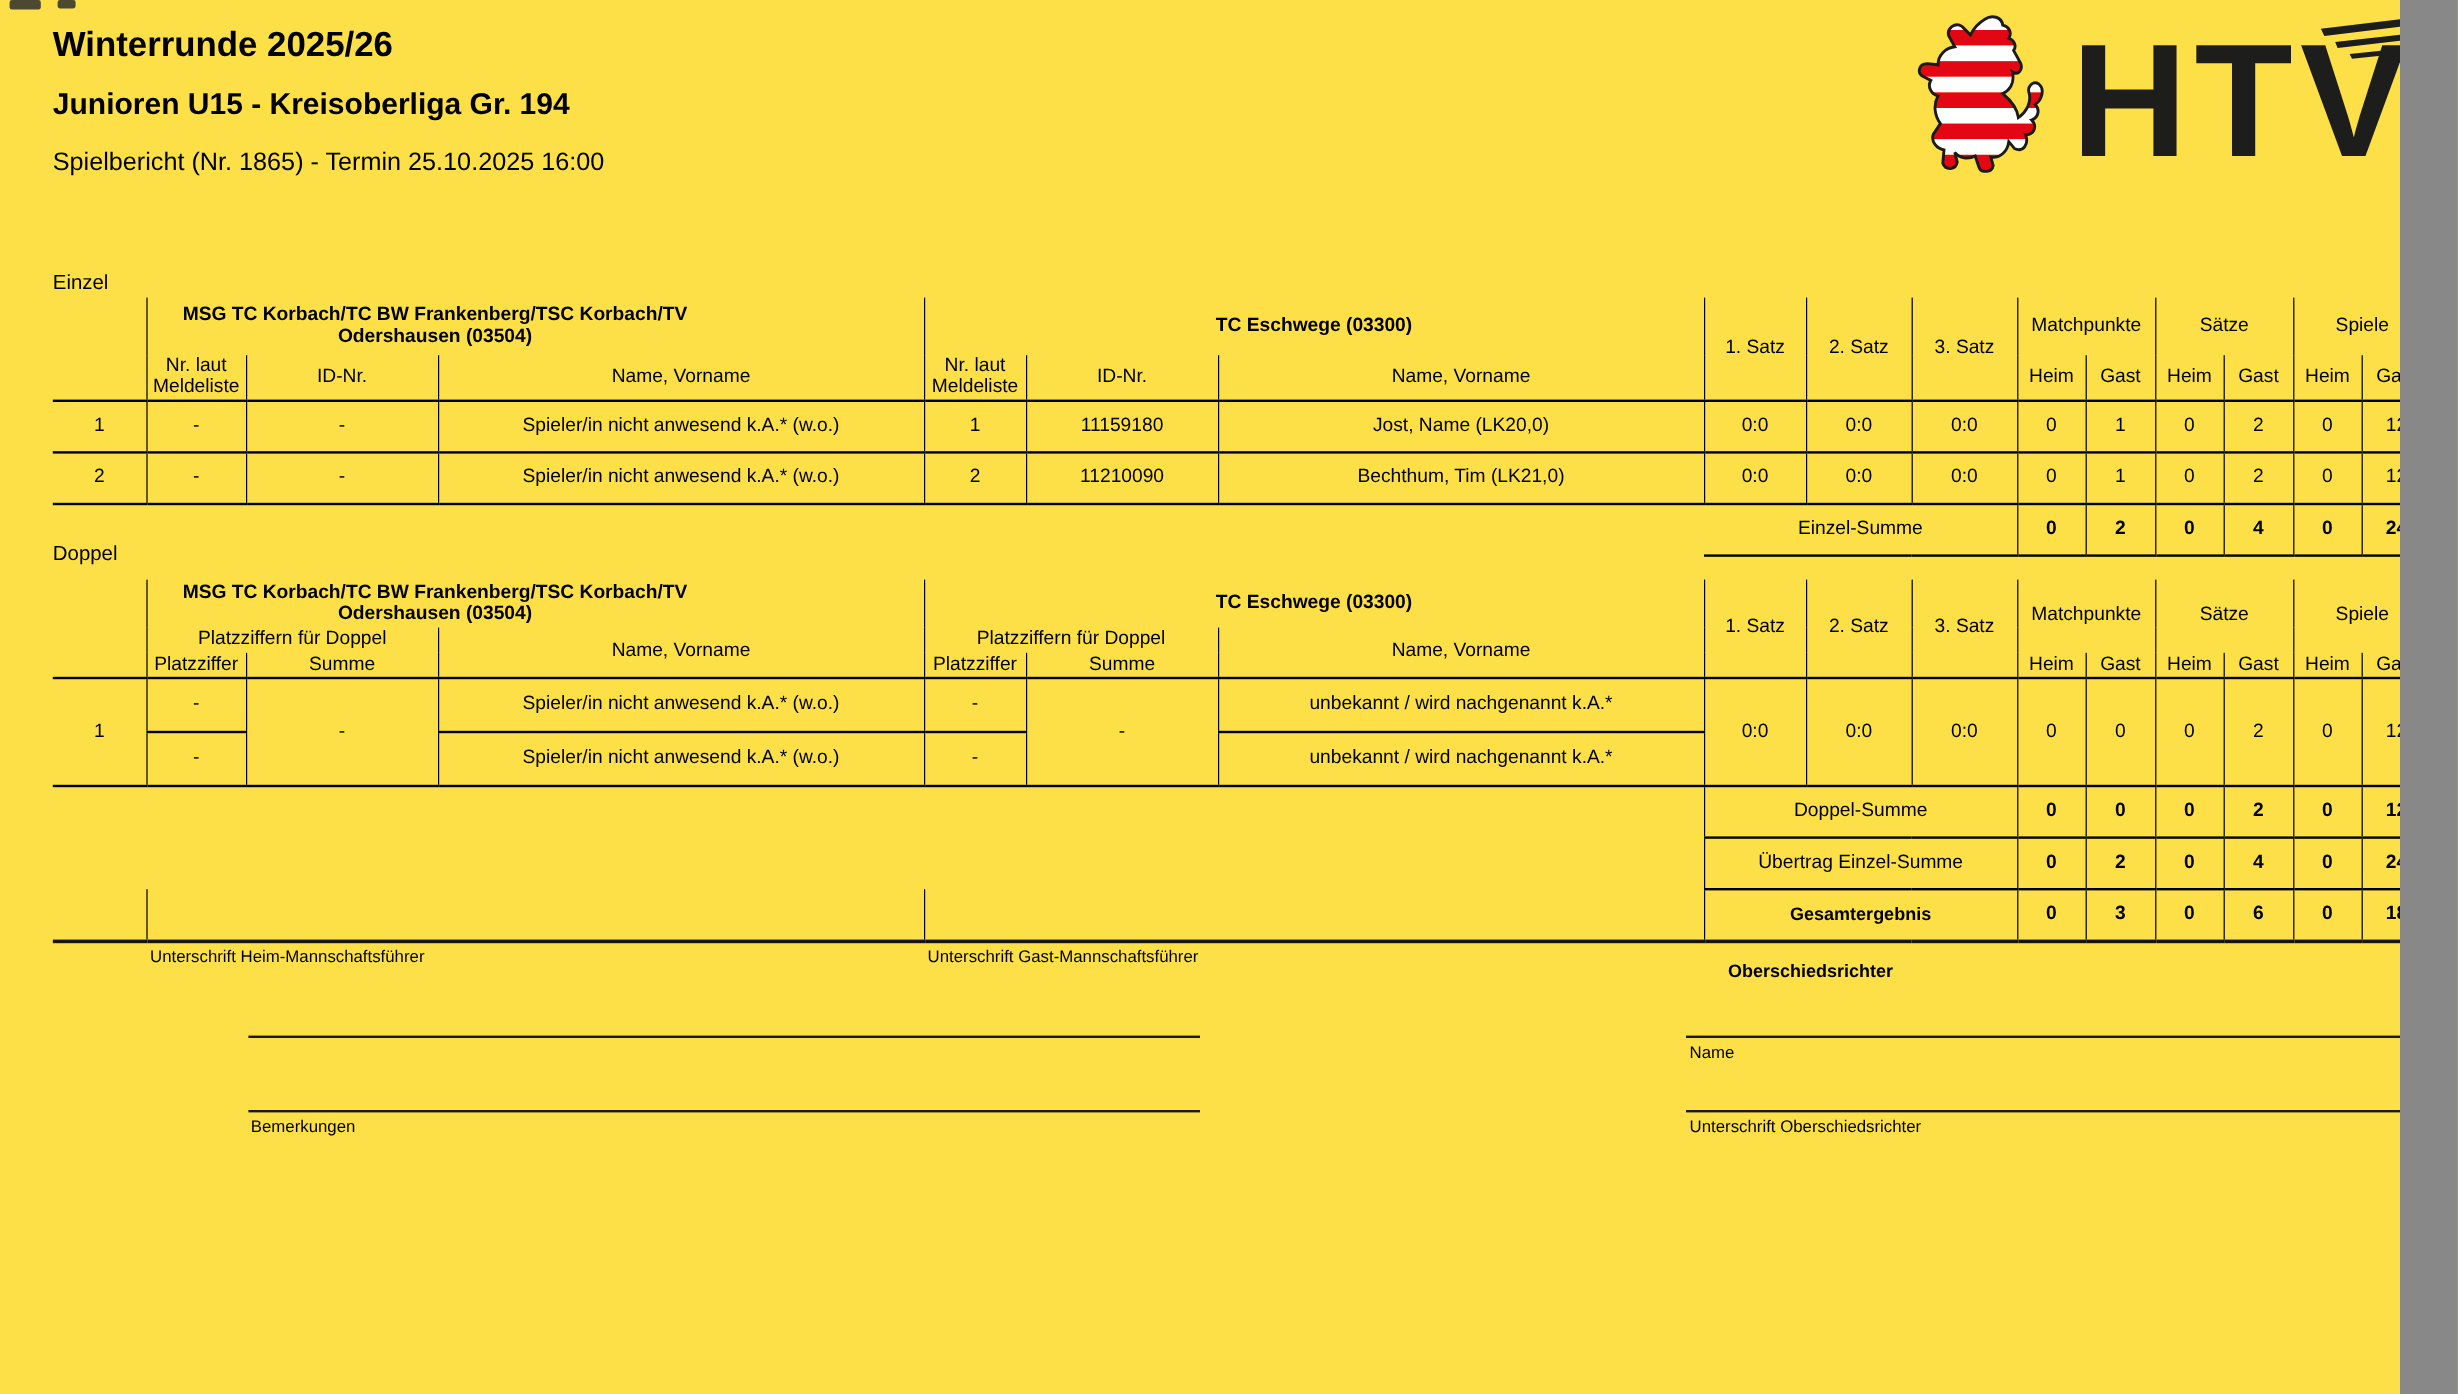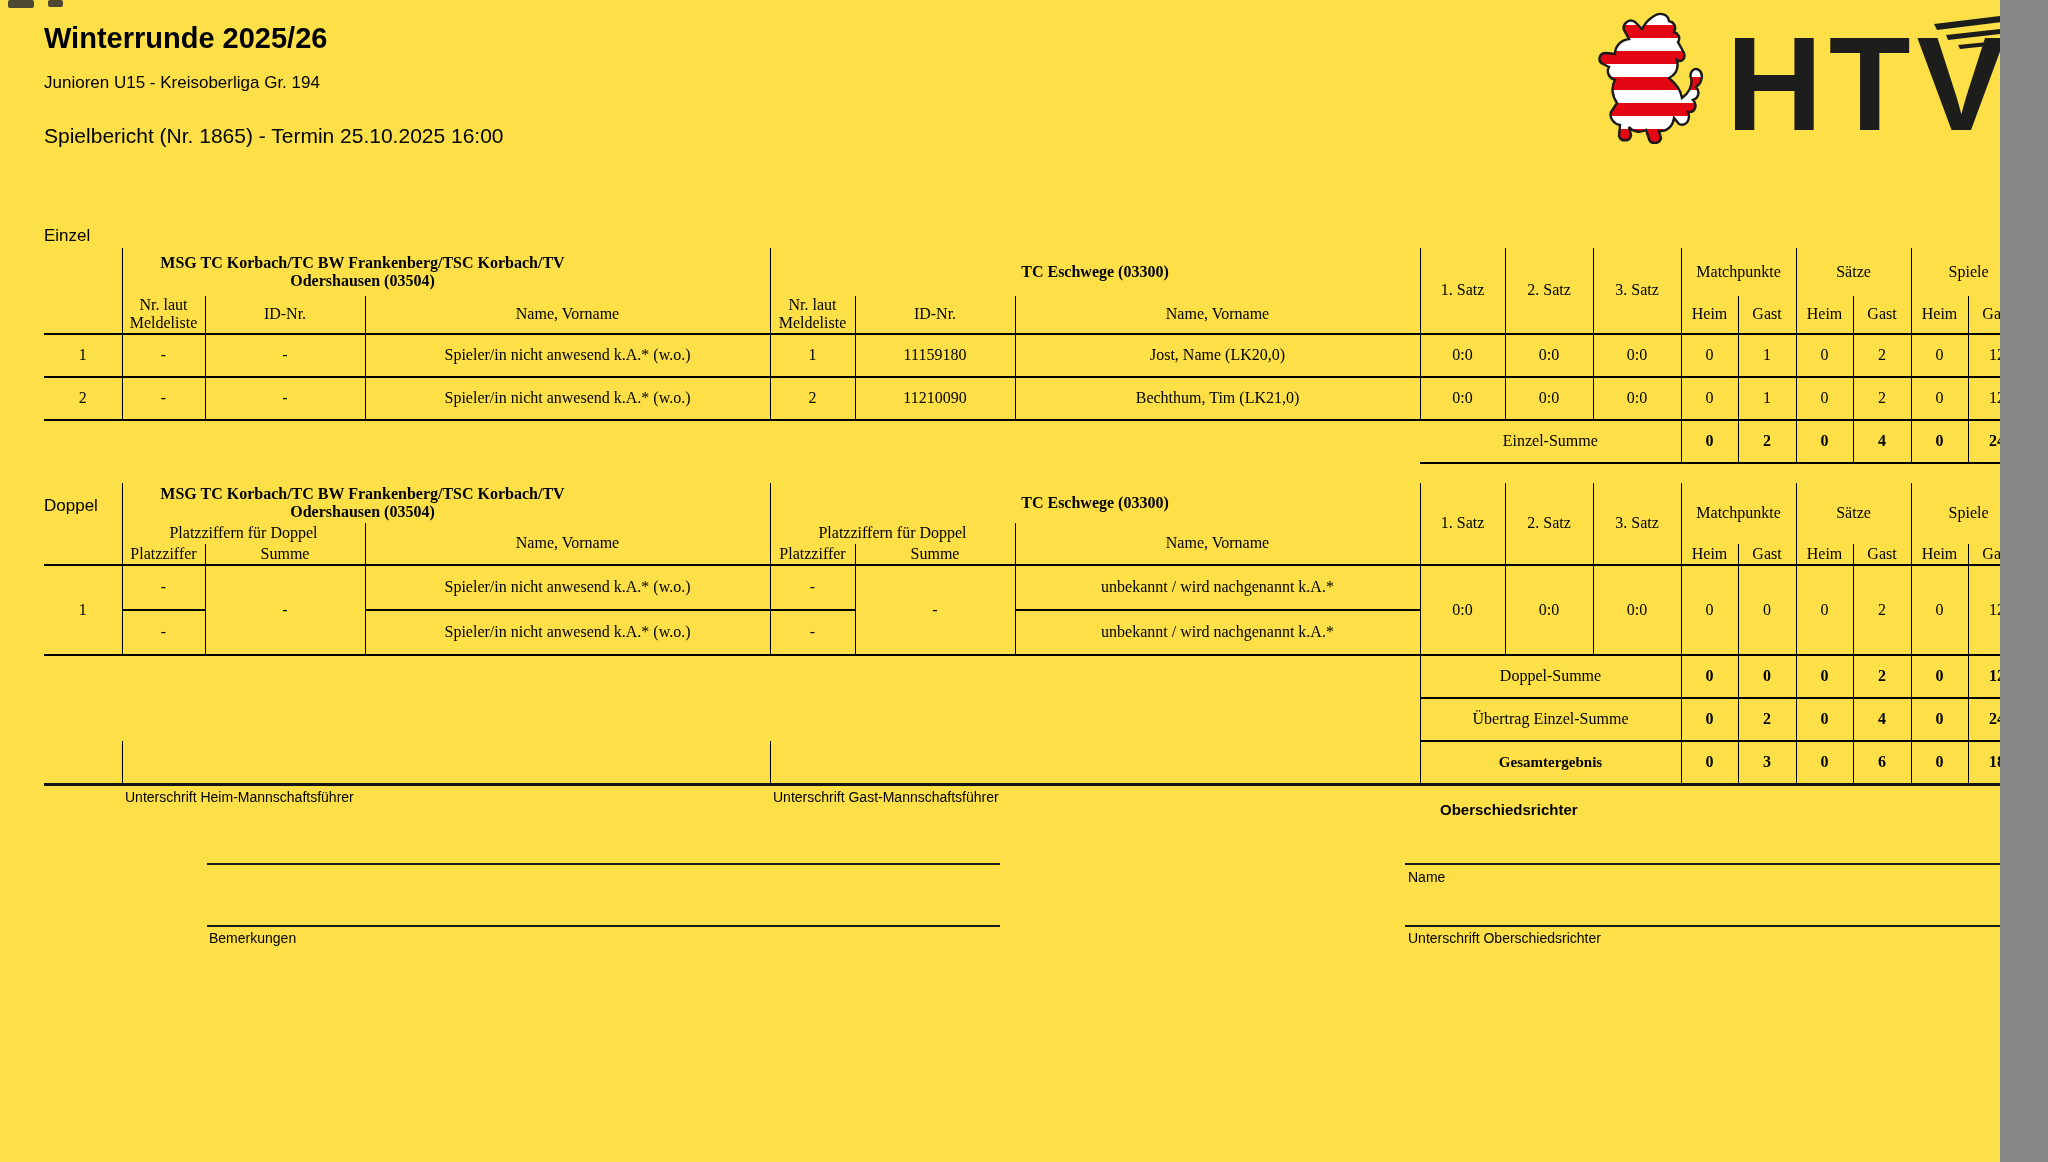--- a/index.html
+++ b/index.html
@@ -2,26 +2,26 @@
 <html><head>
 <meta charset="utf-8">
 <style>
   html,body{margin:0;padding:0;background:#888;}
   .page{
     position:relative;width:2000px;height:1162px;background:#fde047;
     font-family:"Liberation Sans",sans-serif;color:#000;overflow:hidden;
   }
   .abs{position:absolute;}
   .doc-title{font-size:29px;font-weight:bold;}
-  .doc-subtitle{font-size:17px;font-weight:normal;}
+  .doc-subtitle{font-size:25px;font-weight:bold;}
   .doc-report{font-size:21px;}
   .match-line{font-size:21px;font-weight:bold;white-space:pre;}
   .section-label{font-size:17px;font-weight:normal;}
 
-  table.report{border-collapse:collapse;table-layout:fixed;font-family:Liberation Serif, serif;}
+  table.report{border-collapse:collapse;table-layout:fixed;}
   table.report td{
     padding:0;font-size:16px;text-align:center;vertical-align:middle;
     overflow:hidden;line-height:1.15;
   }
   .bl{border-left:1.6px solid #000;}
   .br{border-right:1.6px solid #000;}
   .bb{border-bottom:2px solid #000;}
   .bbh{border-bottom:2.6px solid #000;}   
   .bbf{border-bottom:3px solid #141414;}  
   .left{text-align:left;}
@@ -178,21 +178,21 @@
       <td class="bl bb sumval">0</td>
       <td class="bl bb sumval">2</td>
       <td class="bl bb sumval">0</td>
       <td class="bl bb sumval">4</td>
       <td class="bl bb sumval">0</td>
       <td class="bl br bb sumval">24</td>
     </tr>
   </tbody>
     </table>
 
-  <div class="abs section-label" style="left:44px;top:452px;margin-top:44px;">Doppel</div>
+  <div class="abs section-label" style="left:44px;top:452px;">Doppel</div>
 
   <table class="report abs" style="left:44px;top:483px;width:1982px;">
     <colgroup>
       <col style="width:78px">
         <col style="width:83px">
         <col style="width:160px">
         <col style="width:405px">
       <col style="width:85px">
         <col style="width:160px">
         <col style="width:405px">

